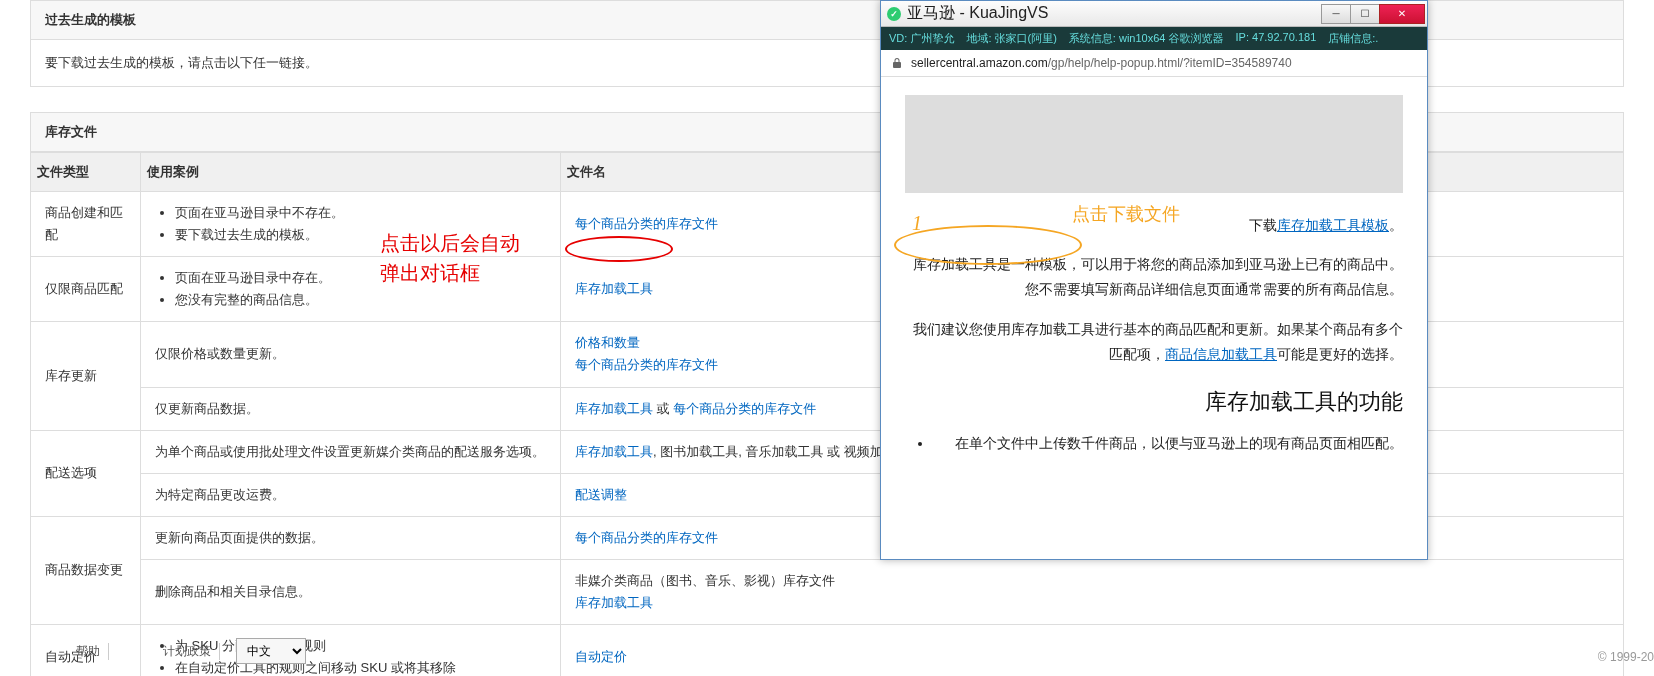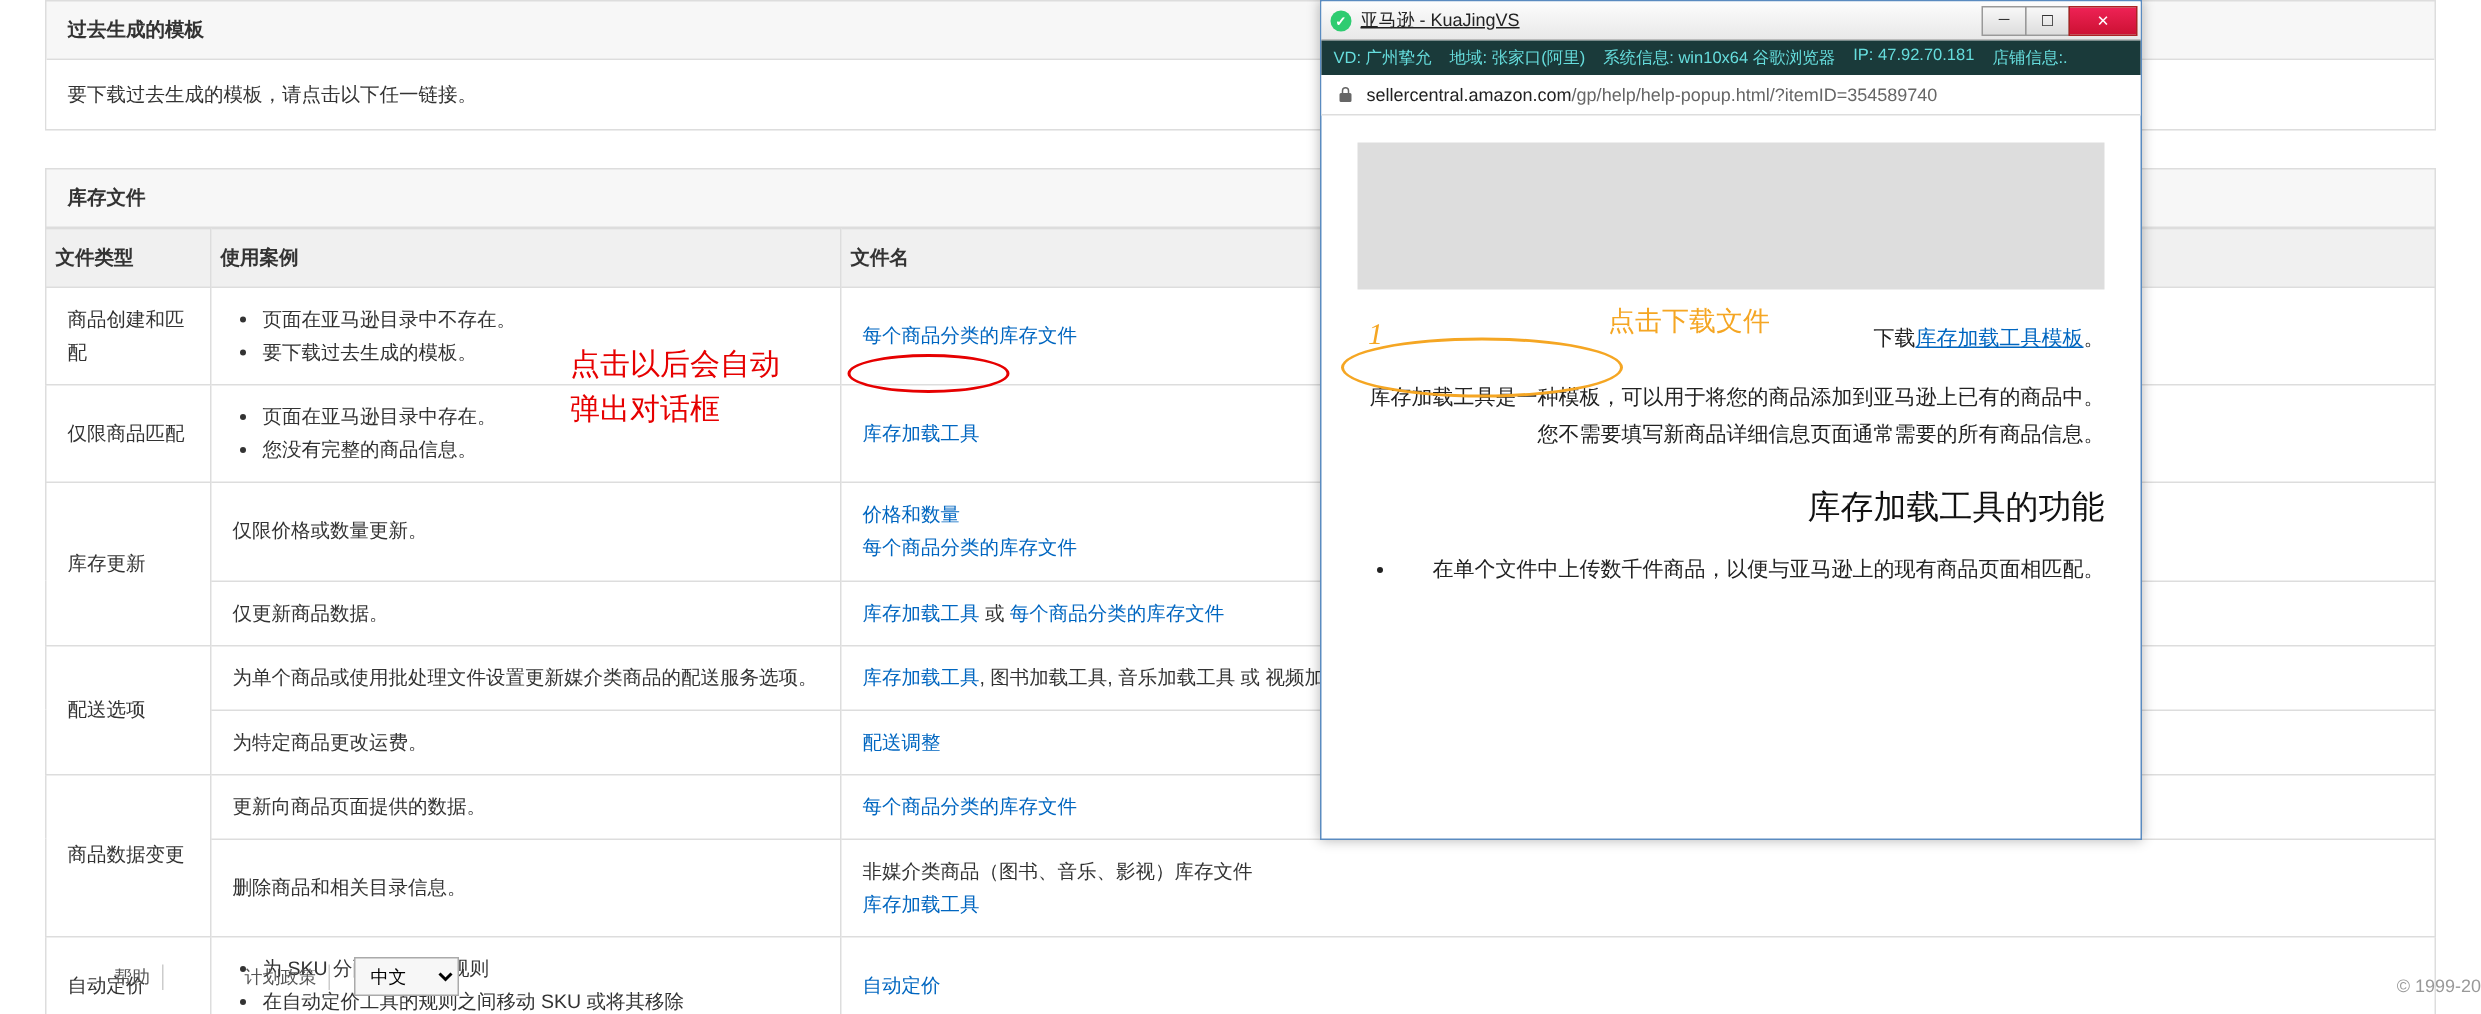--- a/index.html
+++ b/index.html
@@ -33,21 +33,21 @@
   
   .footer { position: absolute; bottom: 12px; left: 30px; right: 0; display: flex; align-items: center; font-size: 12px; color: #555; }
   .footer a { color: #555; text-decoration: none; margin-right: 8px; padding-right: 8px; border-right: 1px solid #ccc; padding-left: 46px; }
   .footer select { margin-left: 8px; padding: 4px 18px 4px 6px; font-size: 12px; border: 1px solid #aaa; background: #f7f7f7; }
   .copyright { position: absolute; right: 0; bottom: 12px; color: #999; font-size: 12px; }
   
   
   .popup { position: absolute; top: 0; right: 226px; width: 548px; height: 560px; background: #fff; border: 1px solid #5a8bc0; box-shadow: 0 0 8px rgba(0,0,0,0.3); }
   .titlebar { height: 26px; background: linear-gradient(#fdfdfd, #e8e8e8); border-bottom: 1px solid #bbb; display: flex; align-items: center; padding: 0 2px 0 6px; }
   .titlebar-icon { width: 14px; height: 14px; background: #2ecc71; border-radius: 50%; margin-right: 6px; display: flex; align-items: center; justify-content: center; color: #fff; font-size: 9px; font-weight: bold; }
-  .titlebar-text { flex: 1; font-size: 12px; color: #222; text-decoration: underline; }
+  .titlebar-text { flex: 1; font-size: 16px; color: #222; }
   .winbtns { display: flex; }
   .winbtn { width: 30px; height: 20px; background: linear-gradient(#f8f8f8, #ddd); border: 1px solid #999; margin-left: -1px; display: flex; align-items: center; justify-content: center; font-size: 10px; color: #333; }
   .winbtn.close { background: linear-gradient(#e25 , #c13); color: #fff; border-color: #a22; width: 46px; }
   
   .infobar { background: #1a3a3a; color: #6dd; font-size: 11px; padding: 4px 8px; display: flex; gap: 12px; white-space: nowrap; overflow: hidden; }
   .infobar span { color: #6dd; }
   
   .urlbar { background: #fff; border-bottom: 1px solid #ddd; padding: 6px 10px; display: flex; align-items: center; font-size: 12px; color: #666; }
   .lock-icon { width: 12px; height: 12px; margin-right: 8px; color: #666; }
   .urlbar .domain { color: #222; }
@@ -175,20 +175,23 @@
       </svg>
     <span class="domain">sellercentral.amazon.com</span>
       <span>/gp/help/help-popup.html/?itemID=354589740</span>
   </div>
   <div class="popup-content">
     <div class="gray-box"></div>
     <p>
       <span>下载</span><a href="#" class="link">库存加载工具模板</a><span>。</span>
     </p>
     <p>库存加载工具是一种模板，可以用于将您的商品添加到亚马逊上已有的商品中。您不需要填写新商品详细信息页面通常需要的所有商品信息。</p>
+    <p>
+      <span>我们建议您使用库存加载工具进行基本的商品匹配和更新。如果某个商品有多个匹配项，</span><a href="#" class="link">商品信息加载工具</a><span>可能是更好的选择。</span>
+    </p>
     <h2>库存加载工具的功能</h2>
     <ul>
       <li>在单个文件中上传数千件商品，以便与亚马逊上的现有商品页面相匹配。</li>
     </ul>
   </div>
 </div>
 
 <div class="num-orange" style="top:212px; left:912px;">1</div>
 <div class="annotation-orange" style="top:202px; left:1072px;">点击下载文件</div>
 <div class="oval-orange" style="top:225px; left:894px; width:188px; height:40px;"></div>

